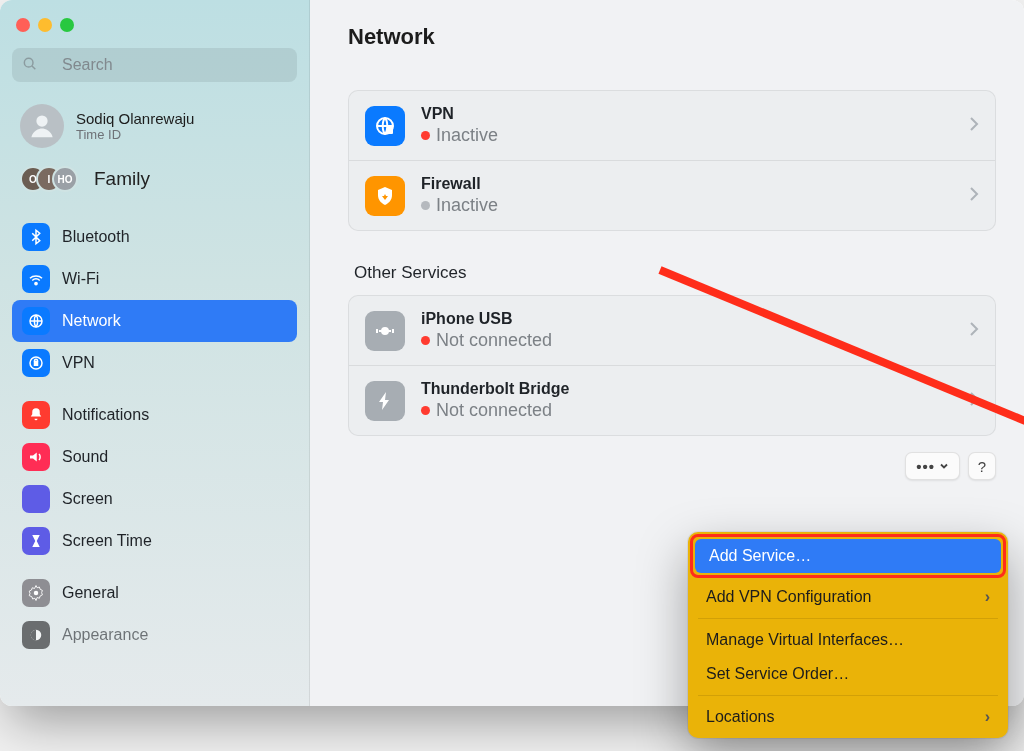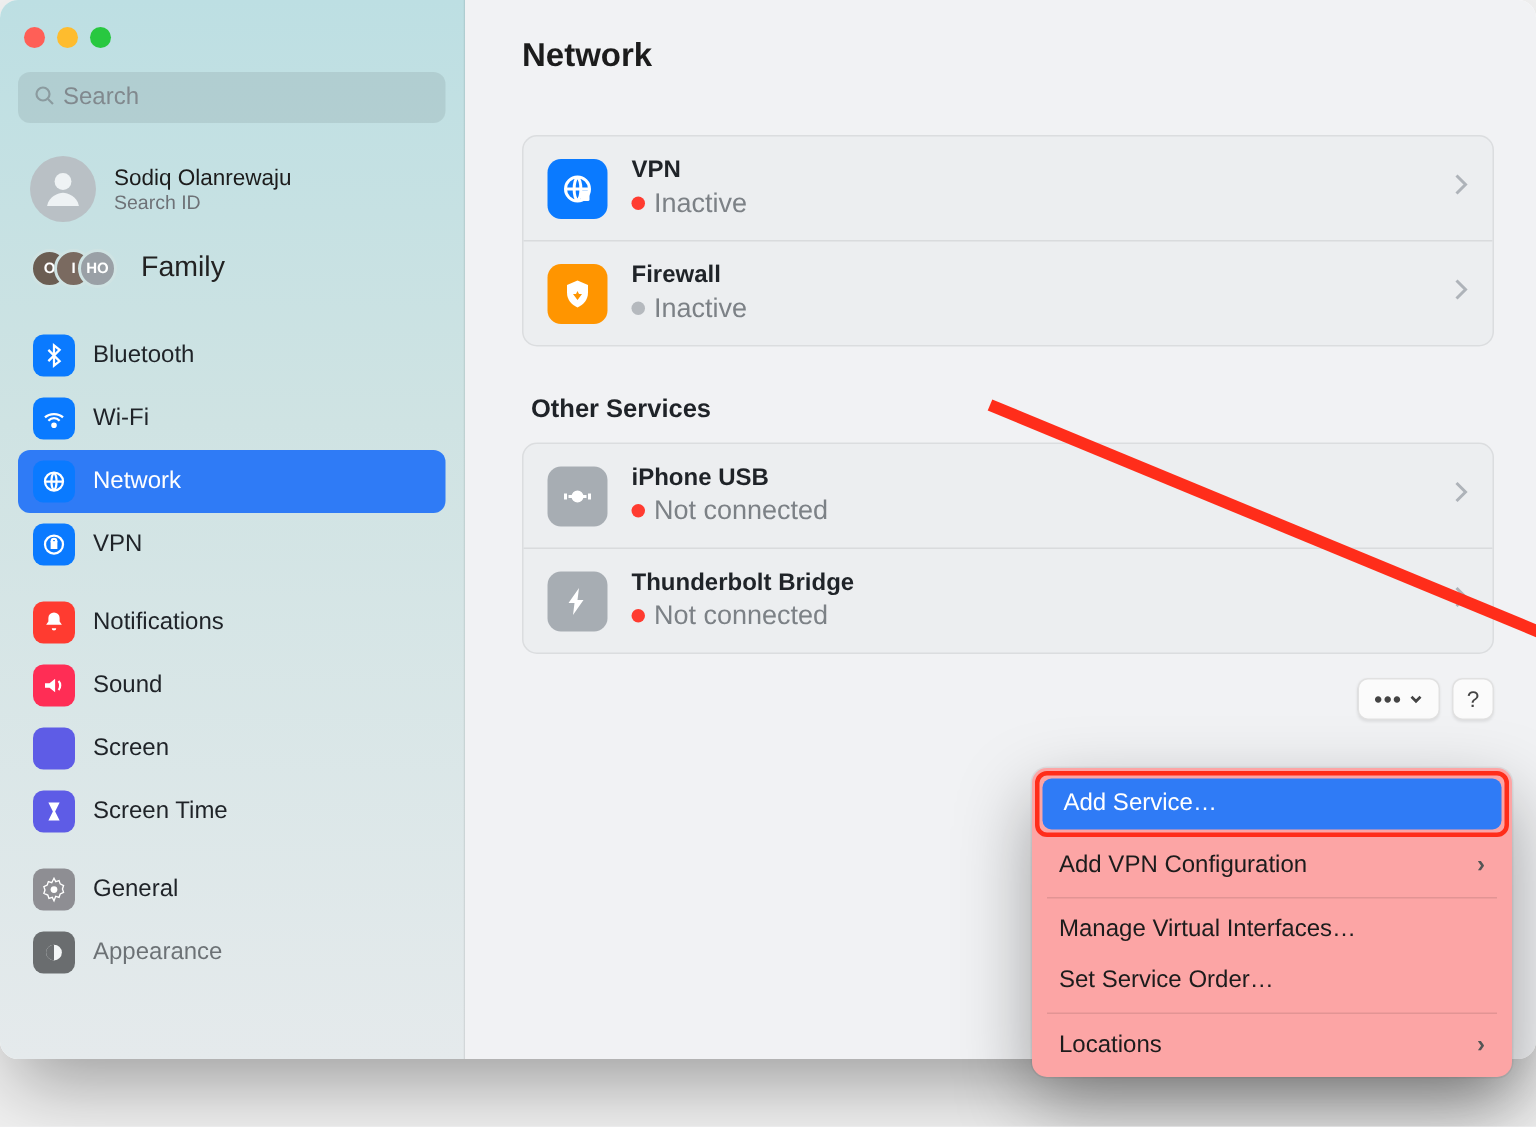--- a/index.html
+++ b/index.html
@@ -19,21 +19,21 @@
     border-right: 1px solid rgba(0,0,0,0.08);
     display: flex; flex-direction: column;
     padding: 14px 12px 0 12px;
     border-radius: 12px 0 0 12px;
     overflow: hidden;
   }
   .traffic { display: flex; gap: 8px; padding: 4px 4px 16px 4px; }
   .traffic span { width: 14px; height: 14px; border-radius: 50%; display: inline-block; }
   .tl-close { background: #ff5f57; } .tl-min { background: #febc2e; } .tl-max { background: #28c840; }
   .search-wrap {
-    display: flex; gap: 4px;
+    display: flex; gap: 24px;
     background: rgba(0,0,0,0.08);
     border-radius: 8px; padding: 8px 10px; margin-bottom: 16px;
   }
   .search-wrap svg { opacity: 0.55; }
   .search-wrap input {
     flex: 1; border: none; outline: none; background: transparent;
     font-size: 16px; color: #555;
   }
   .search-wrap input::placeholder { color: #81898e; }
   .account-row { display: flex; align-items: center; gap: 12px; padding: 6px 8px; border-radius: 8px; }
@@ -77,31 +77,31 @@
   .row-icon {
     width: 40px; height: 40px; border-radius: 9px; flex-shrink:0;
     display:flex; align-items:center; justify-content:center;
   }
   .ri-blue { background:#0a7aff; } .ri-orange { background:#ff9500; } .ri-gray { background:#a7adb3; }
   .row-text .title { font-size: 16px; font-weight: 600; color: #1f2328; }
   .row-text .status { font-size: 18px; color: #7c8186; display:flex; align-items:center; gap:6px; margin-top:2px;}
   .dot { width: 9px; height: 9px; border-radius: 50%; display:inline-block; }
   .dot-red { background:#ff3b30; } .dot-gray { background:#b5b9be; }
   .chev { margin-left: auto; color: #aeb3b9; }
-  .section-label { font-size: 17px; font-weight: 700; color: #1f2328; margin: 32px 0 12px 6px; }
+  .section-label { font-size: 17px; font-weight: 400; color: #1f2328; margin: 32px 0 12px 6px; }
   .footer-controls { display:flex; justify-content:flex-end; gap:8px; margin-top: 16px; }
   .popup-btn, .help-btn {
     height: 28px; padding: 0 10px; border-radius: 7px; background: #fbfbfb;
     border: 1px solid rgba(0,0,0,0.1); box-shadow: 0 1px 2px rgba(0,0,0,0.08);
     display:flex; align-items:center; justify-content:center; gap:4px; font-size:15px; color:#444;
   }
   .help-btn { width: 28px; padding:0; }
   .menu {
-    position: absolute; right: 16px; top: 512px;
-    width: 320px; background: #fca5a5; border-radius: 10px;
+    position: absolute; right: 16px; top: 532px;
+    width: 320px; background: #eab308; border-radius: 10px;
     box-shadow: 0 20px 50px rgba(0,0,0,0.35), 0 0 0 1px rgba(0,0,0,0.06);
     padding: 4px; z-index: 50;
   }
   .menu-highlight-wrap {
     border: 3px solid #ff2d1a; border-radius: 8px; margin: -2px -2px 2px -2px; padding: 2px;
   }
   .menu-item {
     padding: 8px 14px; font-size: 16px; color: #1c1c1c; border-radius: 6px;
     display:flex; align-items:center; justify-content:space-between;
   }
@@ -134,21 +134,21 @@
 
     <div class="account-row">
       <div class="avatar">
         <svg viewBox="0 0 24 24" width="30" height="30">
             <circle cx="12" cy="8" r="4.5"></circle>
             <path d="M3.5 21c1-5 6-7 8.5-7s7.5 2 8.5 7z"></path>
           </svg>
       </div>
       <div class="acct-text">
         <div class="name">Sodiq Olanrewaju</div>
-        <div class="sub">Search ID</div>
+        <div class="sub">Time ID</div>
       </div>
     </div>
 
     <div class="family-row">
       <div class="family-avs">
         <span class="fa" style="left:0;background:#6b5d52;">O</span>
         <span class="fa" style="left:16px;background:#7a6a60;">I</span>
         <span class="fa" style="left:32px;background:#9aa0a6;">HO</span>
       </div>
       <div class="family-label">Family</div>

